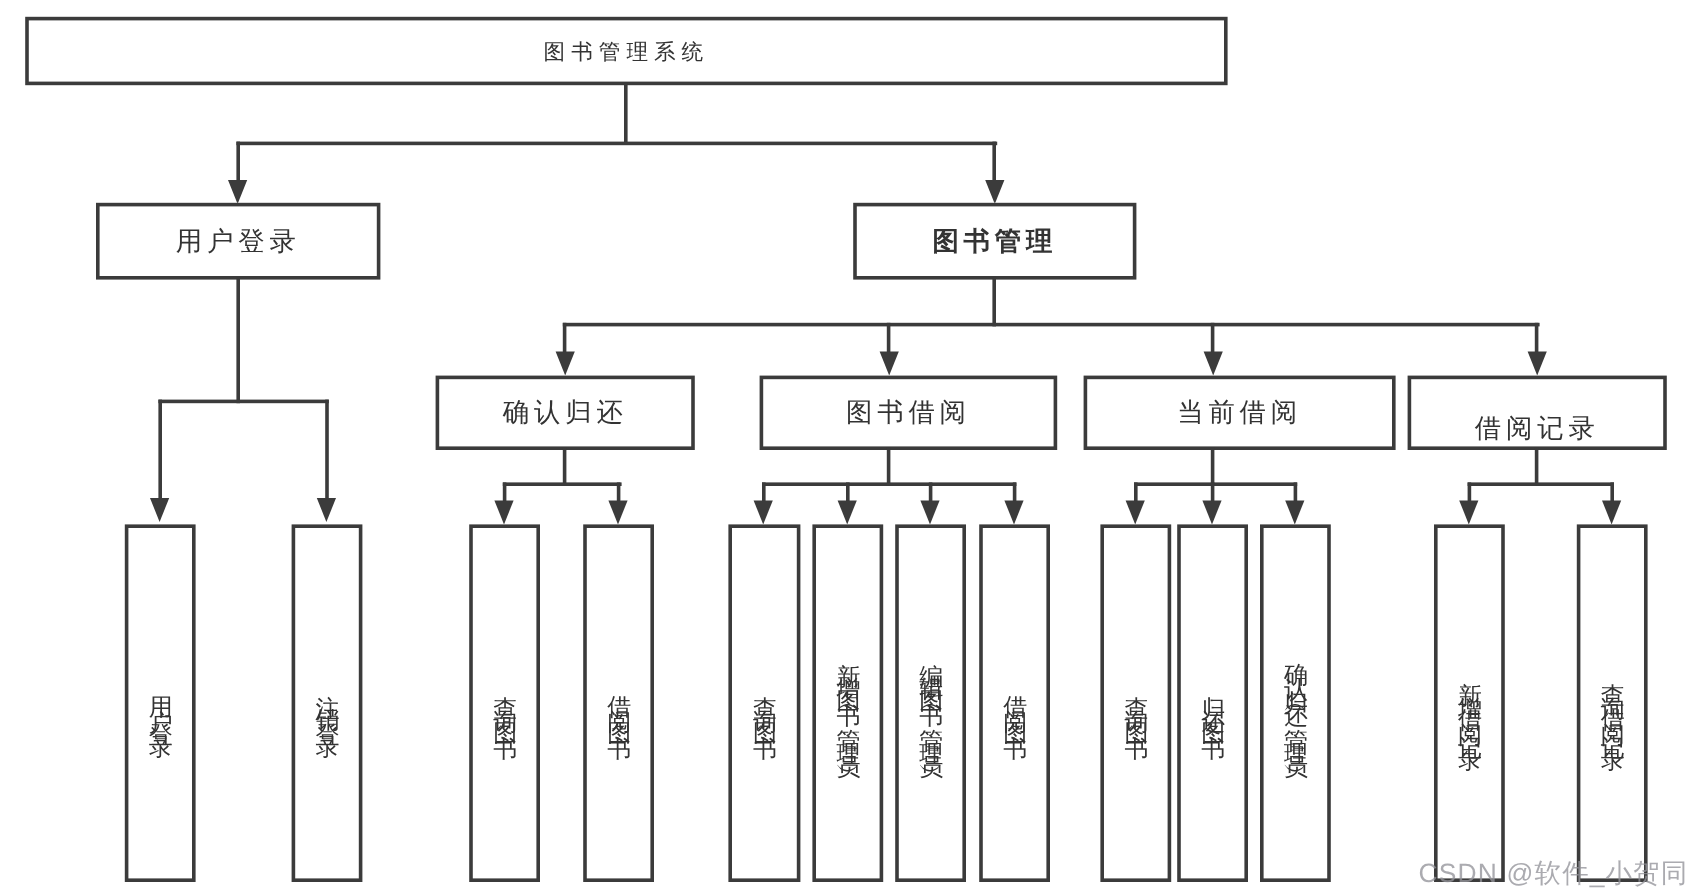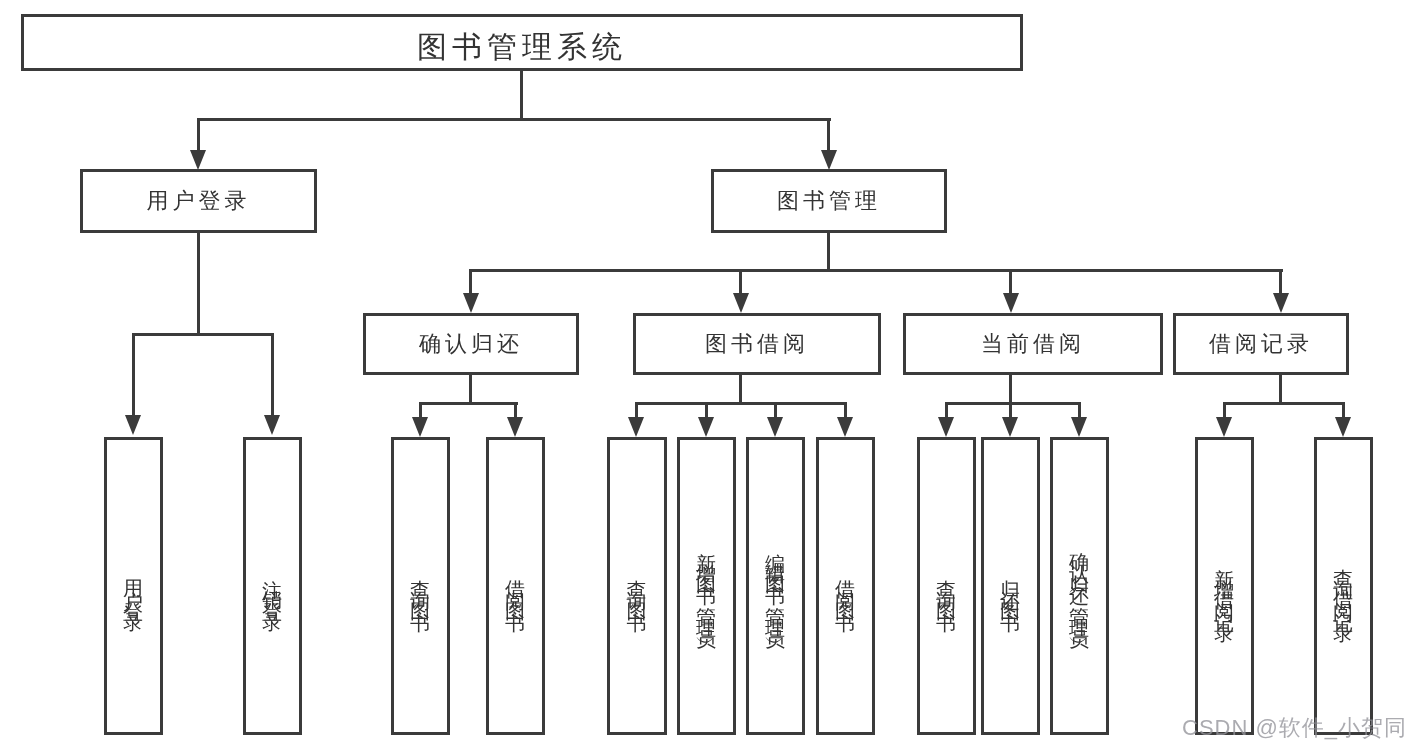--- a/index.html
+++ b/index.html
@@ -17,21 +17,21 @@
     overflow:hidden;
   }
   .node{
     position:absolute;
     box-sizing:border-box;
     border:3px solid var(--line);
     background:#fff;
     display:flex;align-items:center;justify-content:center;
   }
   .hnode{font-size:22px;letter-spacing:4px;white-space:nowrap;}
-  .hnode.root{font-size:30px;letter-spacing:5px;align-items:flex-end;}
+  .hnode.root{font-size:18px;letter-spacing:5px;}
   .vnode span{
     writing-mode:vertical-rl;
     text-orientation:mixed;
     font-size:20px;
     letter-spacing:11px;
     line-height:1;
     white-space:nowrap;
   }
   .hline,.vline{position:absolute;background:var(--line);}
   .hline{height:3px;}
@@ -63,21 +63,21 @@
   <div class="vline" style="left:520px;top:69px;height:51px;"></div>
   <div class="hline" style="left:197px;top:118px;width:634px;"></div>
   <div class="vline" style="left:197px;top:118px;height:34px;"></div>
   <div class="ahead" style="left:190px;top:150px;"></div>
   <div class="vline" style="left:827px;top:118px;height:34px;"></div>
   <div class="ahead" style="left:821px;top:150px;"></div>
 
   <div class="node hnode" style="left:80px;top:169px;width:237px;height:64px;">
     <span>用户登录</span>
   </div>
-  <div class="node hnode" style="left:711px;top:169px;width:236px;height:64px;">
+  <div class="node hnode" style="left:711px;top:169px;width:236px;height:64px;font-weight:bold;">
     <span>图书管理</span>
   </div>
 
   <div class="vline" style="left:197px;top:232px;height:104px;"></div>
   <div class="hline" style="left:132px;top:333px;width:142px;"></div>
   <div class="vline" style="left:132px;top:333px;height:83px;"></div>
   <div class="ahead" style="left:125px;top:415px;"></div>
   <div class="vline" style="left:271px;top:333px;height:83px;"></div>
   <div class="ahead" style="left:264px;top:415px;"></div>
 
@@ -94,21 +94,21 @@
 
   <div class="node hnode" style="left:363px;top:313px;width:216px;height:62px;">
     <span>确认归还</span>
   </div>
   <div class="node hnode" style="left:633px;top:313px;width:248px;height:62px;">
     <span>图书借阅</span>
   </div>
   <div class="node hnode" style="left:903px;top:313px;width:260px;height:62px;">
     <span>当前借阅</span>
   </div>
-  <div class="node hnode" style="left:1173px;top:313px;width:176px;height:62px;">
+  <div class="node hnode" style="left:1173px;top:313px;width:216px;height:62px;align-items:flex-end;">
     <span>借阅记录</span>
   </div>
 
   <div class="vline" style="left:469px;top:373px;height:32px;"></div>
   <div class="hline" style="left:419px;top:402px;width:99px;"></div>
   <div class="vline" style="left:419px;top:402px;height:16px;"></div>
   <div class="ahead" style="left:412px;top:417px;"></div>
   <div class="vline" style="left:514px;top:402px;height:16px;"></div>
   <div class="ahead" style="left:507px;top:417px;"></div>
 

